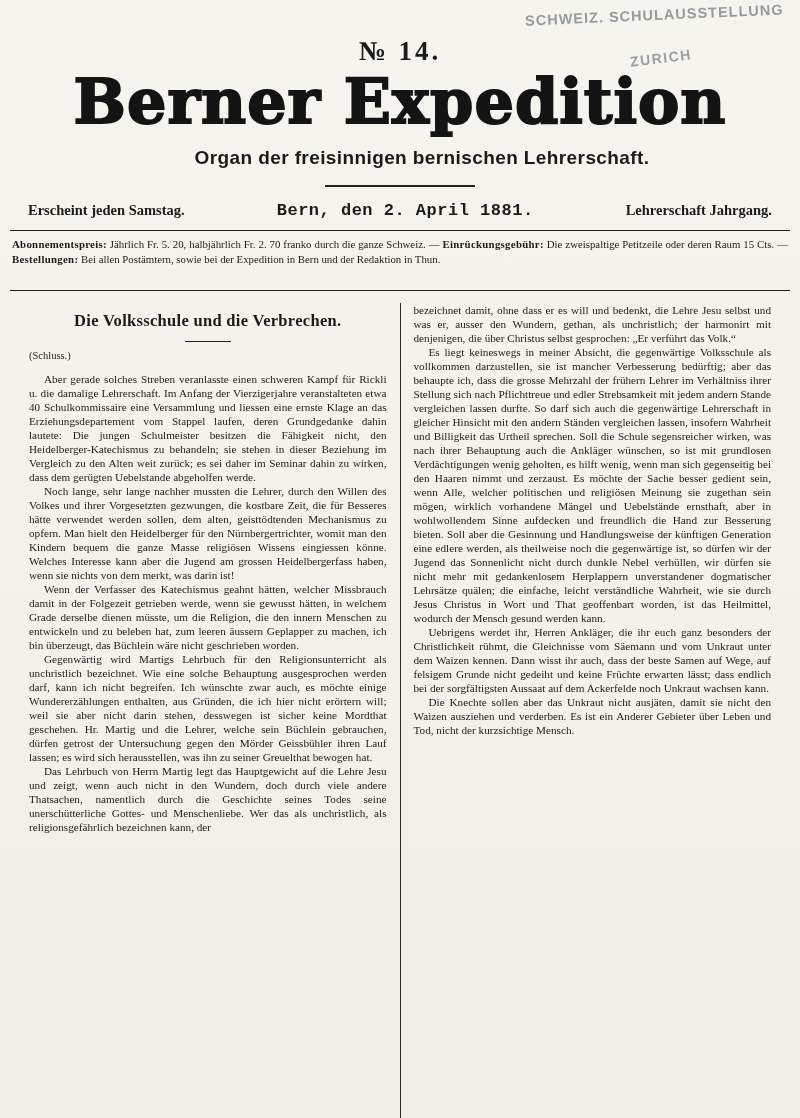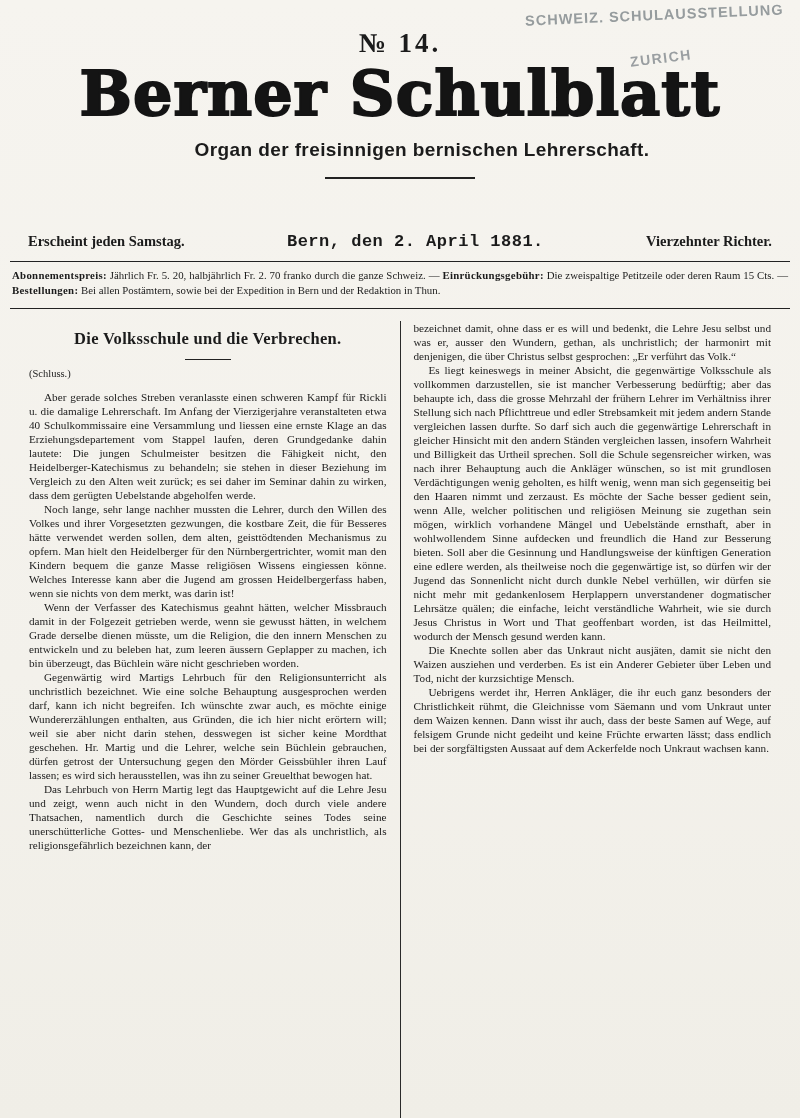--- a/index.html
+++ b/index.html
@@ -26,21 +26,21 @@
   .stamp-line2 {
     position: absolute; top: 50px; right: 108px;
     transform: rotate(-7deg);
     font-family: "Liberation Sans", sans-serif;
     font-weight: bold; font-size: 14px; letter-spacing: 1.5px;
     color: #8a9094; opacity: .85;
   }
 
   .issue {
     text-align: center;
-    padding-top: 28px;
+    padding-top: 36px;
     font-size: 27px; font-weight: bold; letter-spacing: 3px;
   }
 
   .masthead {
     margin: 4px 0 0;
     text-align: center;
     font-family: "DejaVu Serif", serif;
     font-weight: bold;
     font-size: 62px;
     letter-spacing: 1px;
@@ -61,31 +61,30 @@
 
   .short-rule {
     width: 150px; border: 0; border-top: 2px solid #222;
     margin: 16px auto 6px;
   }
 
   .dateline {
     display: flex; justify-content: space-between; align-items: baseline;
     padding: 8px 28px 10px;
     font-weight: bold;
-    margin-top: 39px;
   }
   .dl-side { font-size: 14.5px; }
   .dl-center { font-size: 17px; letter-spacing: .5px; font-family: Liberation Mono, monospace; }
 
   .full-rule { border: 0; border-top: 1.5px solid #222; margin: 0 10px; }
 
   .subscription {
     font-size: 10.8px; line-height: 1.4;
     text-align: justify;
-    margin: 6px 12px 10px;
+    margin: 6px 12px 23px;
     hyphens: auto;
   }
   .sub-label { font-weight: bold; letter-spacing: .3px; }
 
   .columns {
     flex: 1;
     display: flex; align-items: stretch;
     margin: 12px 29px 0;
     overflow: hidden;
   }
@@ -116,30 +115,30 @@
 </head>
 <body>
 
 <div class="page">
 
   <div class="stamp-line1">SCHWEIZ. SCHULAUSSTELLUNG</div>
   <div class="stamp-line2">ZURICH</div>
 
   <div class="issue">№ 14.</div>
 
-  <h1 class="masthead">Berner Schulblatt</h1>
+  <h1 class="masthead">Berner Expedition</h1>
 
   <div class="subtitle">Organ der freisinnigen bernischen Lehrerschaft.</div>
 
   <hr class="short-rule">
 
   <div class="dateline">
     <span class="dl-side">Erscheint jeden Samstag.</span>
     <span class="dl-center">Bern, den 2. April 1881.</span>
-    <span class="dl-side">Vierzehnter Richter.</span>
+    <span class="dl-side">Lehrerschaft Jahrgang.</span>
   </div>
 
   <hr class="full-rule">
 
   <p class="subscription"><span class="sub-label">Abonnementspreis:</span><span> Jährlich Fr. 5. 20, halbjährlich Fr. 2. 70 franko durch die ganze Schweiz. — </span><span class="sub-label">Einrückungsgebühr:</span><span> Die zweispaltige Petitzeile oder deren Raum 15 Cts. — </span><span class="sub-label">Bestellungen:</span><span> Bei allen Postämtern, sowie bei der Expedition in Bern und der Redaktion in Thun.</span></p>
 
   <hr class="full-rule">
 
   <div class="columns">
 
@@ -152,19 +151,19 @@
       <p>Wenn der Verfasser des Katechismus geahnt hätten, welcher Missbrauch damit in der Folgezeit getrieben werde, wenn sie gewusst hätten, in welchem Grade derselbe dienen müsste, um die Religion, die den innern Menschen zu entwickeln und zu beleben hat, zum leeren äussern Geplapper zu machen, ich bin überzeugt, das Büchlein wäre nicht geschrieben worden.</p>
       <p>Gegenwärtig wird Martigs Lehrbuch für den Religionsunterricht als unchristlich bezeichnet. Wie eine solche Behauptung ausgesprochen werden darf, kann ich nicht begreifen. Ich wünschte zwar auch, es möchte einige Wundererzählungen enthalten, aus Gründen, die ich hier nicht erörtern will; weil sie aber nicht darin stehen, desswegen ist sicher keine Mordthat geschehen. Hr. Martig und die Lehrer, welche sein Büchlein gebrauchen, dürfen getrost der Untersuchung gegen den Mörder Geissbühler ihren Lauf lassen; es wird sich herausstellen, was ihn zu seiner Greuelthat bewogen hat.</p>
       <p>Das Lehrbuch von Herrn Martig legt das Hauptgewicht auf die Lehre Jesu und zeigt, wenn auch nicht in den Wundern, doch durch viele andere Thatsachen, namentlich durch die Geschichte seines Todes seine unerschütterliche Gottes- und Menschenliebe. Wer das als unchristlich, als religionsgefährlich bezeichnen kann, der</p>
     </div>
 
     <div class="col-divider"></div>
 
     <div class="col col-right">
       <p class="no-indent">bezeichnet damit, ohne dass er es will und bedenkt, die Lehre Jesu selbst und was er, ausser den Wundern, gethan, als unchristlich; der harmonirt mit denjenigen, die über Christus selbst gesprochen: „Er verführt das Volk.“</p>
       <p>Es liegt keineswegs in meiner Absicht, die gegenwärtige Volksschule als vollkommen darzustellen, sie ist mancher Verbesserung bedürftig; aber das behaupte ich, dass die grosse Mehrzahl der frühern Lehrer im Verhältniss ihrer Stellung sich nach Pflichttreue und edler Strebsamkeit mit jedem andern Stande vergleichen lassen durfte. So darf sich auch die gegenwärtige Lehrerschaft in gleicher Hinsicht mit den andern Ständen vergleichen lassen, insofern Wahrheit und Billigkeit das Urtheil sprechen. Soll die Schule segensreicher wirken, was nach ihrer Behauptung auch die Ankläger wünschen, so ist mit grundlosen Verdächtigungen wenig geholten, es hilft wenig, wenn man sich gegenseitig bei den Haaren nimmt und zerzaust. Es möchte der Sache besser gedient sein, wenn Alle, welcher politischen und religiösen Meinung sie zugethan sein mögen, wirklich vorhandene Mängel und Uebelstände ernsthaft, aber in wohlwollendem Sinne aufdecken und freundlich die Hand zur Besserung bieten. Soll aber die Gesinnung und Handlungsweise der künftigen Generation eine edlere werden, als theilweise noch die gegenwärtige ist, so dürfen wir der Jugend das Sonnenlicht nicht durch dunkle Nebel verhüllen, wir dürfen sie nicht mehr mit gedankenlosem Herplappern unverstandener dogmatischer Lehrsätze quälen; die einfache, leicht verständliche Wahrheit, wie sie durch Jesus Christus in Wort und That geoffenbart worden, ist das Heilmittel, wodurch der Mensch gesund werden kann.</p>
+      <p>Uebrigens werdet ihr, Herren Ankläger, die ihr euch ganz besonders der Christlichkeit rühmt, die Gleichnisse vom Säemann und vom Unkraut unter dem Waizen kennen. Dann wisst ihr auch, dass der beste Samen auf Wege, auf felsigem Grunde nicht gedeiht und keine Früchte erwarten lässt; dass endlich bei der sorgfältigsten Aussaat auf dem Ackerfelde noch Unkraut wachsen kann.</p>
       <p>Die Knechte sollen aber das Unkraut nicht ausjäten, damit sie nicht den Waizen ausziehen und verderben. Es ist ein Anderer Gebieter über Leben und Tod, nicht der kurzsichtige Mensch.</p>
-      <p>Uebrigens werdet ihr, Herren Ankläger, die ihr euch ganz besonders der Christlichkeit rühmt, die Gleichnisse vom Säemann und vom Unkraut unter dem Waizen kennen. Dann wisst ihr auch, dass der beste Samen auf Wege, auf felsigem Grunde nicht gedeiht und keine Früchte erwarten lässt; dass endlich bei der sorgfältigsten Aussaat auf dem Ackerfelde noch Unkraut wachsen kann.</p>
     </div>
 
   </div>
 
 </div>
 
 </body></html>

